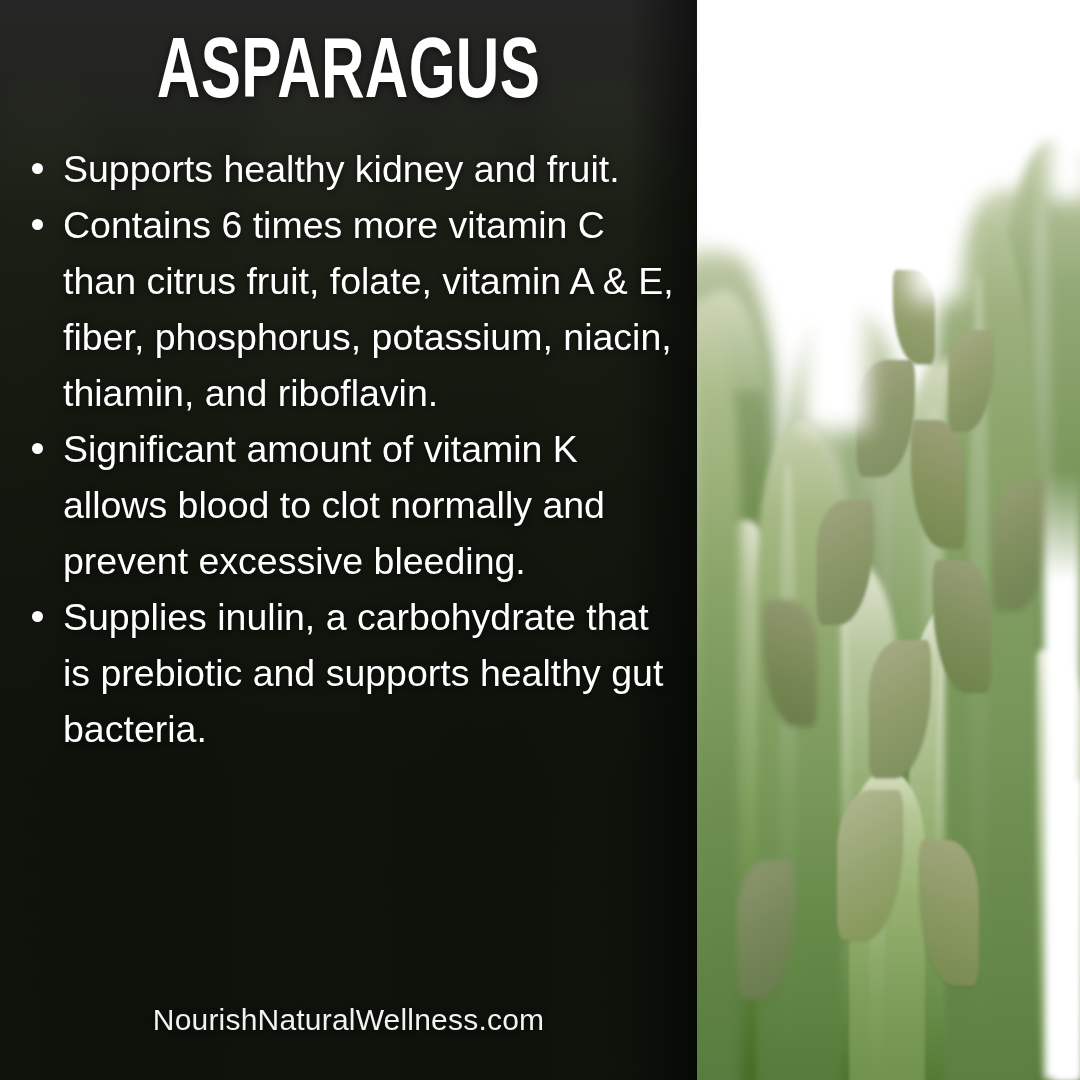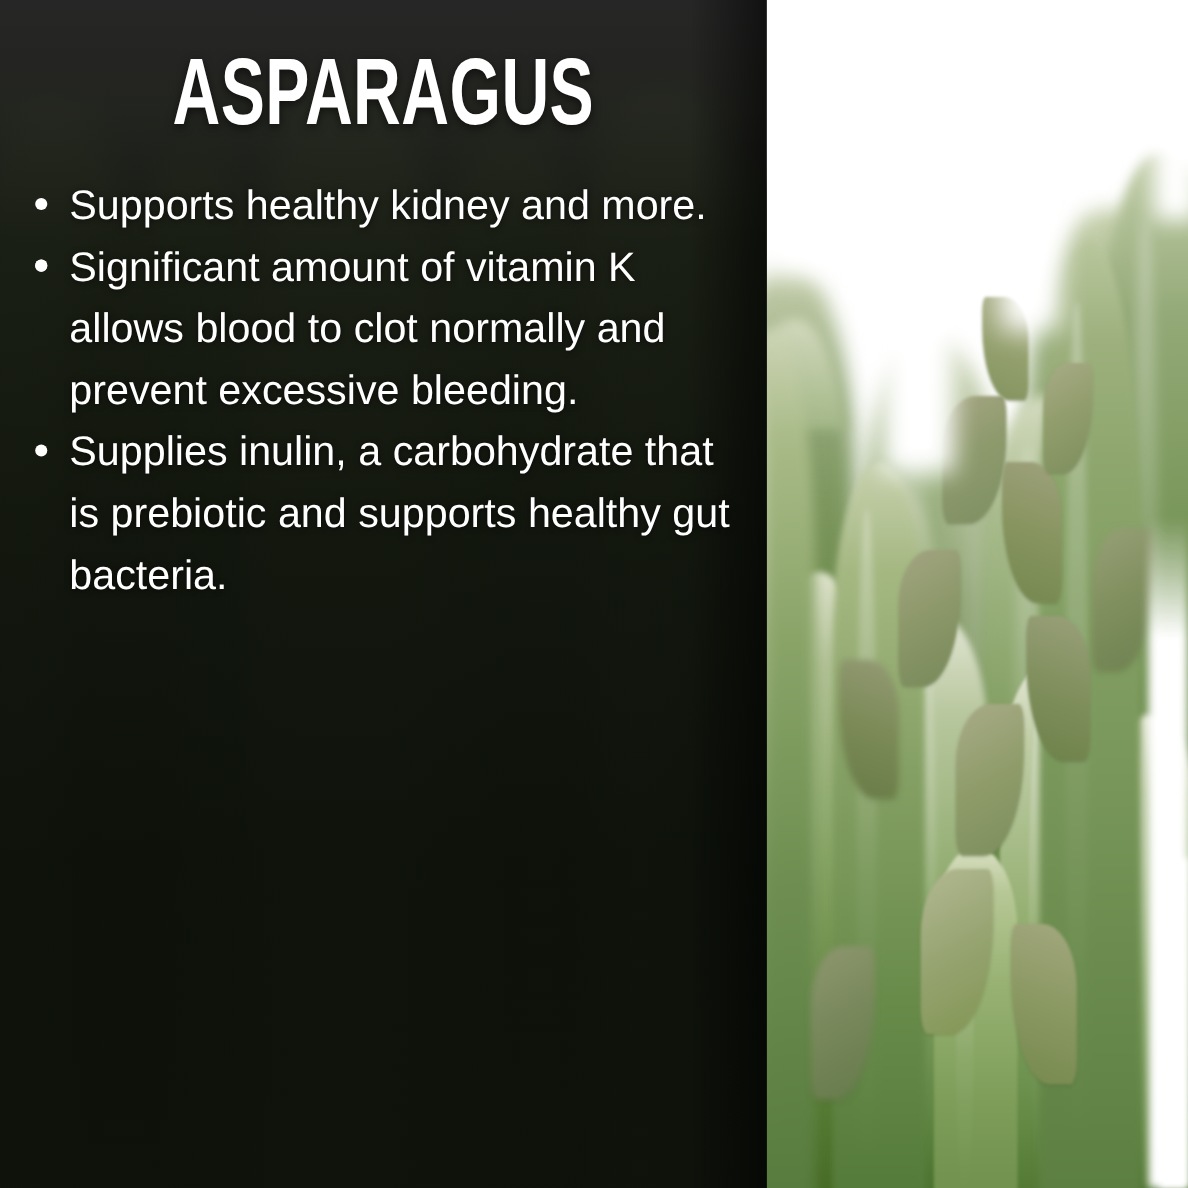--- a/index.html
+++ b/index.html
@@ -64,21 +64,21 @@
     position:absolute;inset:0;
     background:
       linear-gradient(180deg,rgba(38,38,38,.96) 0%,rgba(34,36,30,.86) 9%,rgba(20,24,16,.80) 20%,
                      rgba(14,18,11,.82) 45%,rgba(11,15,9,.86) 72%,rgba(13,17,10,.90) 100%);
   }
   .edge-shadow{
     position:absolute;right:0;top:0;width:70px;height:1080px;
     background:linear-gradient(90deg,rgba(0,0,0,0),rgba(0,0,0,.55));
   }
 
-  .content{position:absolute;inset:0;margin-top:17px;}
+  .content{position:absolute;inset:0;}
 
   .title{
     position:absolute;left:0;right:0;top:24px;
     text-align:center;color:#ffffff;
     font-size:86px;line-height:86px;font-weight:700;
     letter-spacing:.5px;
     transform:scaleX(.70);transform-origin:50% 0;
     text-shadow:0 2px 10px rgba(0,0,0,.55);
     white-space:nowrap;
   }
@@ -171,31 +171,33 @@
 
     <div class="tex-veil"></div>
     <div class="edge-shadow"></div>
 
     <div class="content">
       <div class="title">ASPARAGUS</div>
 
       <ul class="bullets">
         <li>
           <span class="dot"></span>
-          <span>Supports healthy kidney and more.</span>
-        </li>
-        <li>
-          <span class="dot"></span>
+          <span>Supports healthy kidney and fruit.</span>
+        </li>
+        <li>
+          <span class="dot"></span>
+          <span>Contains 6 times more vitamin C than citrus fruit, folate, vitamin A &amp; E, fiber, phosphorus, potassium, niacin, thiamin, and riboflavin.</span>
         </li>
         <li>
           <span class="dot"></span>
           <span>Significant amount of vitamin K allows blood to clot normally and prevent excessive bleeding.</span>
         </li>
         <li>
           <span class="dot"></span>
           <span>Supplies inulin, a carbohydrate that is prebiotic and supports healthy gut bacteria.</span>
         </li>
       </ul>
 
+      <div class="footer">NourishNaturalWellness.com</div>
     </div>
   </div>
 
 </div>
 
 </body></html>

